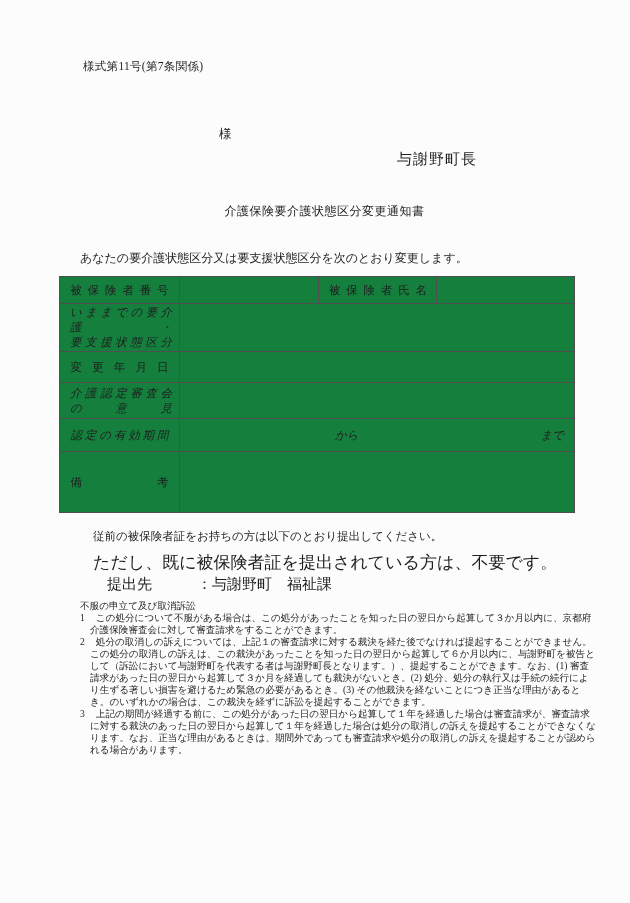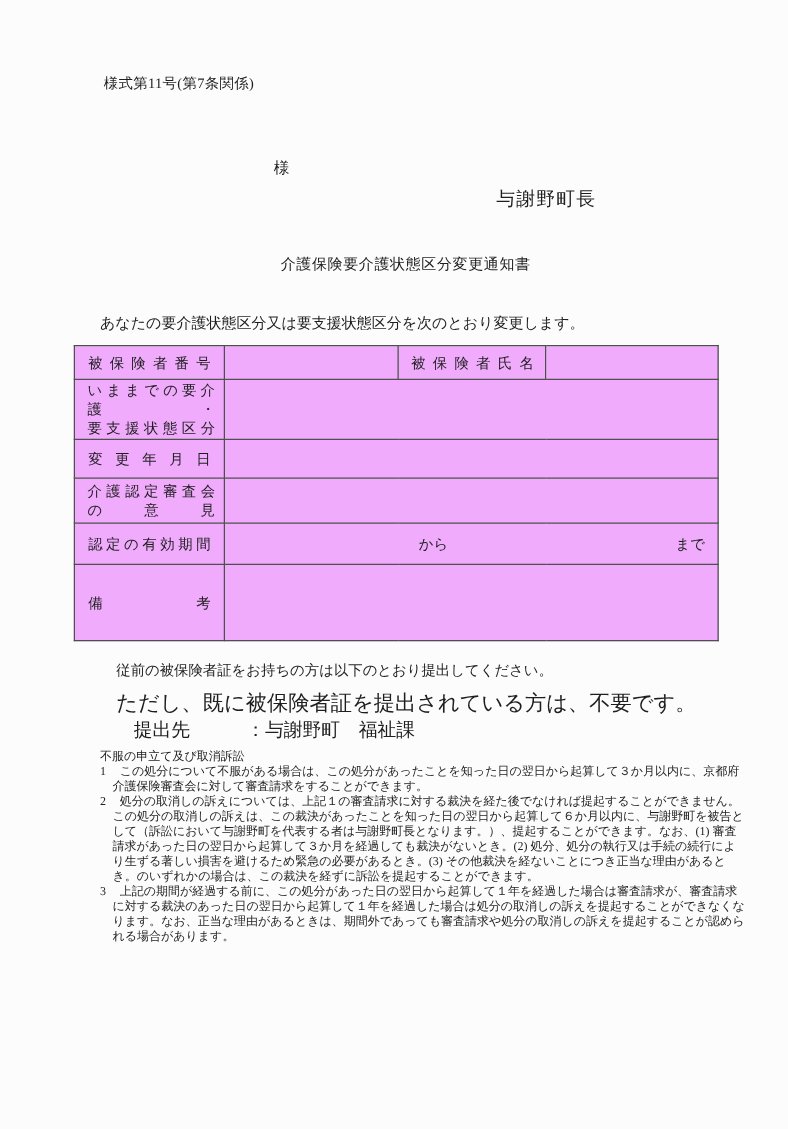--- a/index.html
+++ b/index.html
@@ -20,32 +20,32 @@
 
   table.notice{
     position:absolute;left:59px;top:276px;
     width:515px;border-collapse:collapse;table-layout:fixed;
   }
   table.notice td{
     border:1px solid #4f4f4f;
     font-size:11.5px;
     vertical-align:middle;
     padding:1px 10px;
-    background:#f0abfc;
+    background:#15803d;
     margin-top:20px;
   }
   td.lbl{text-align:center;}
   .spread{display:inline-block;width:98px;text-align:justify;text-align-last:justify;}
-  .spread2{display:inline-block;width:102px;text-align:justify;text-align-last:justify;}
+  .spread2{display:inline-block;width:102px;text-align:justify;text-align-last:justify;font-style:italic;}
   tr.r1 td{height:24px;}
   tr.r2 td{height:30px;}
   tr.r3 td{height:28px;}
   tr.r4 td{height:26px;}
   tr.r5 td{height:33px;}
-  tr.r6 td{height:30px;}
+  tr.r6 td{height:30px;font-style:italic;}
   tr.r7 td{height:58px;}
   td.period-cell{padding:0 10px 0 0;text-align:center;}
   .period-wrap{display:flex;justify-content:space-between;align-items:center;padding-left:145px;}
 
   .note1{left:74px;top:529px;font-size:11.5px;}
   .note2{left:74px;top:551px;font-size:17px;}
   .submission{left:88px;top:575px;font-size:15px;}
 
   .fineprint{
     left:61px;top:600px;width:518px;

